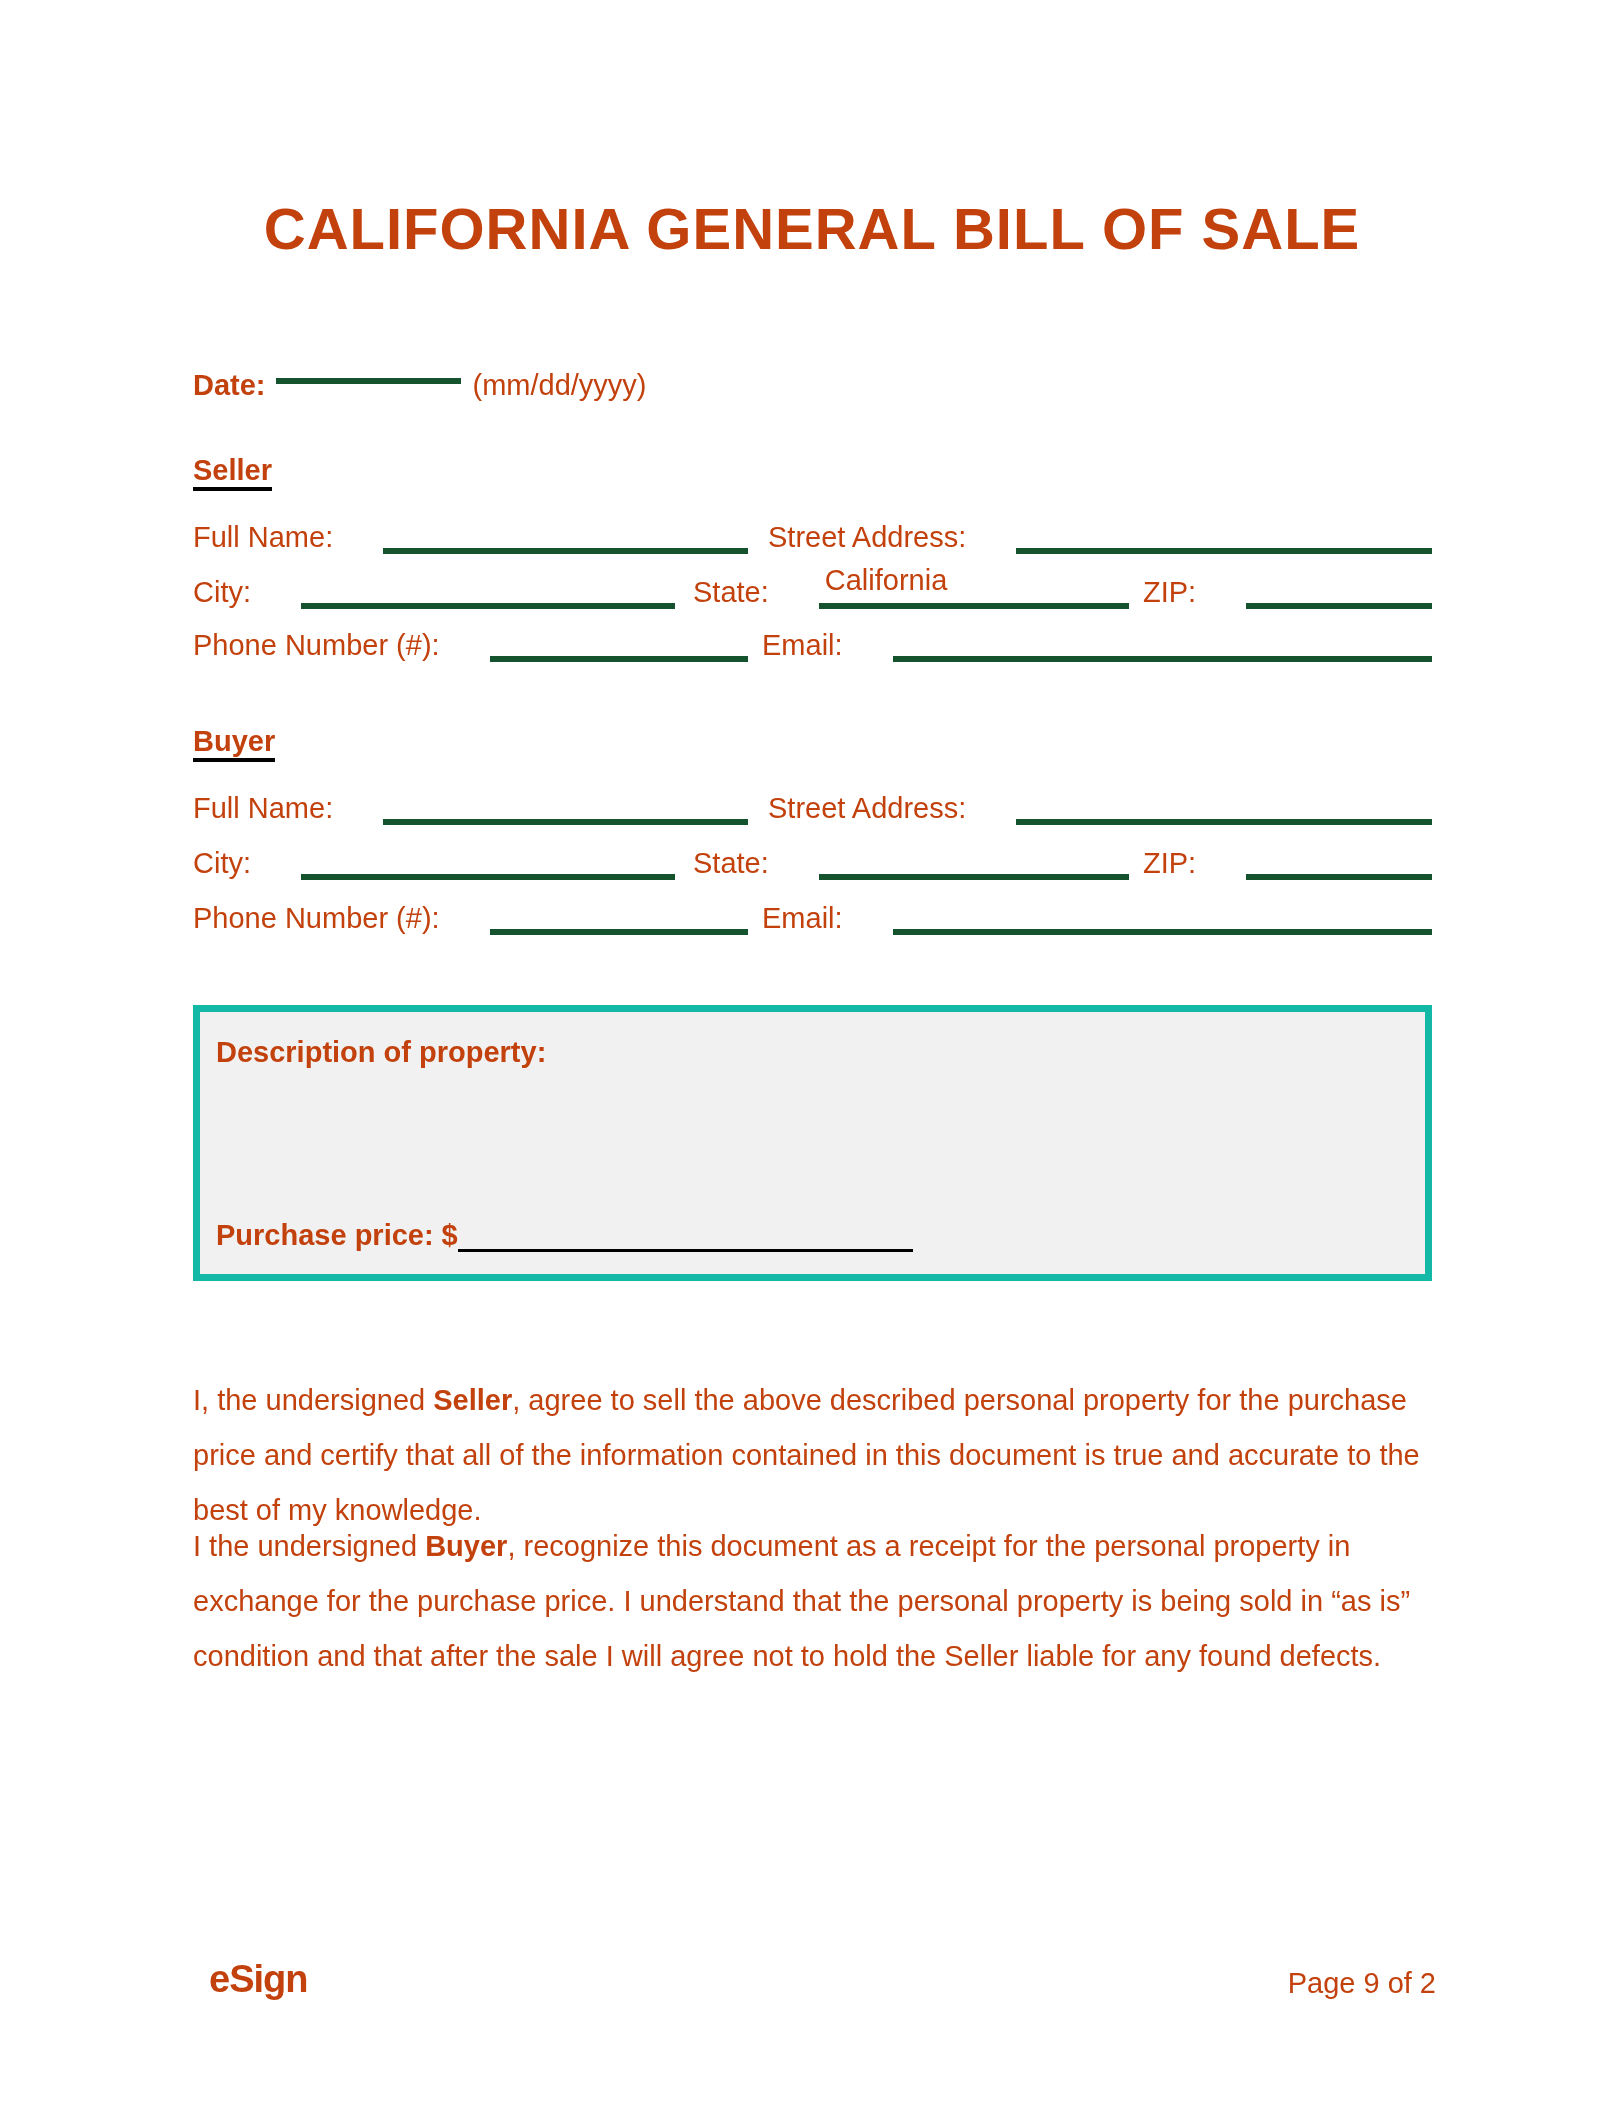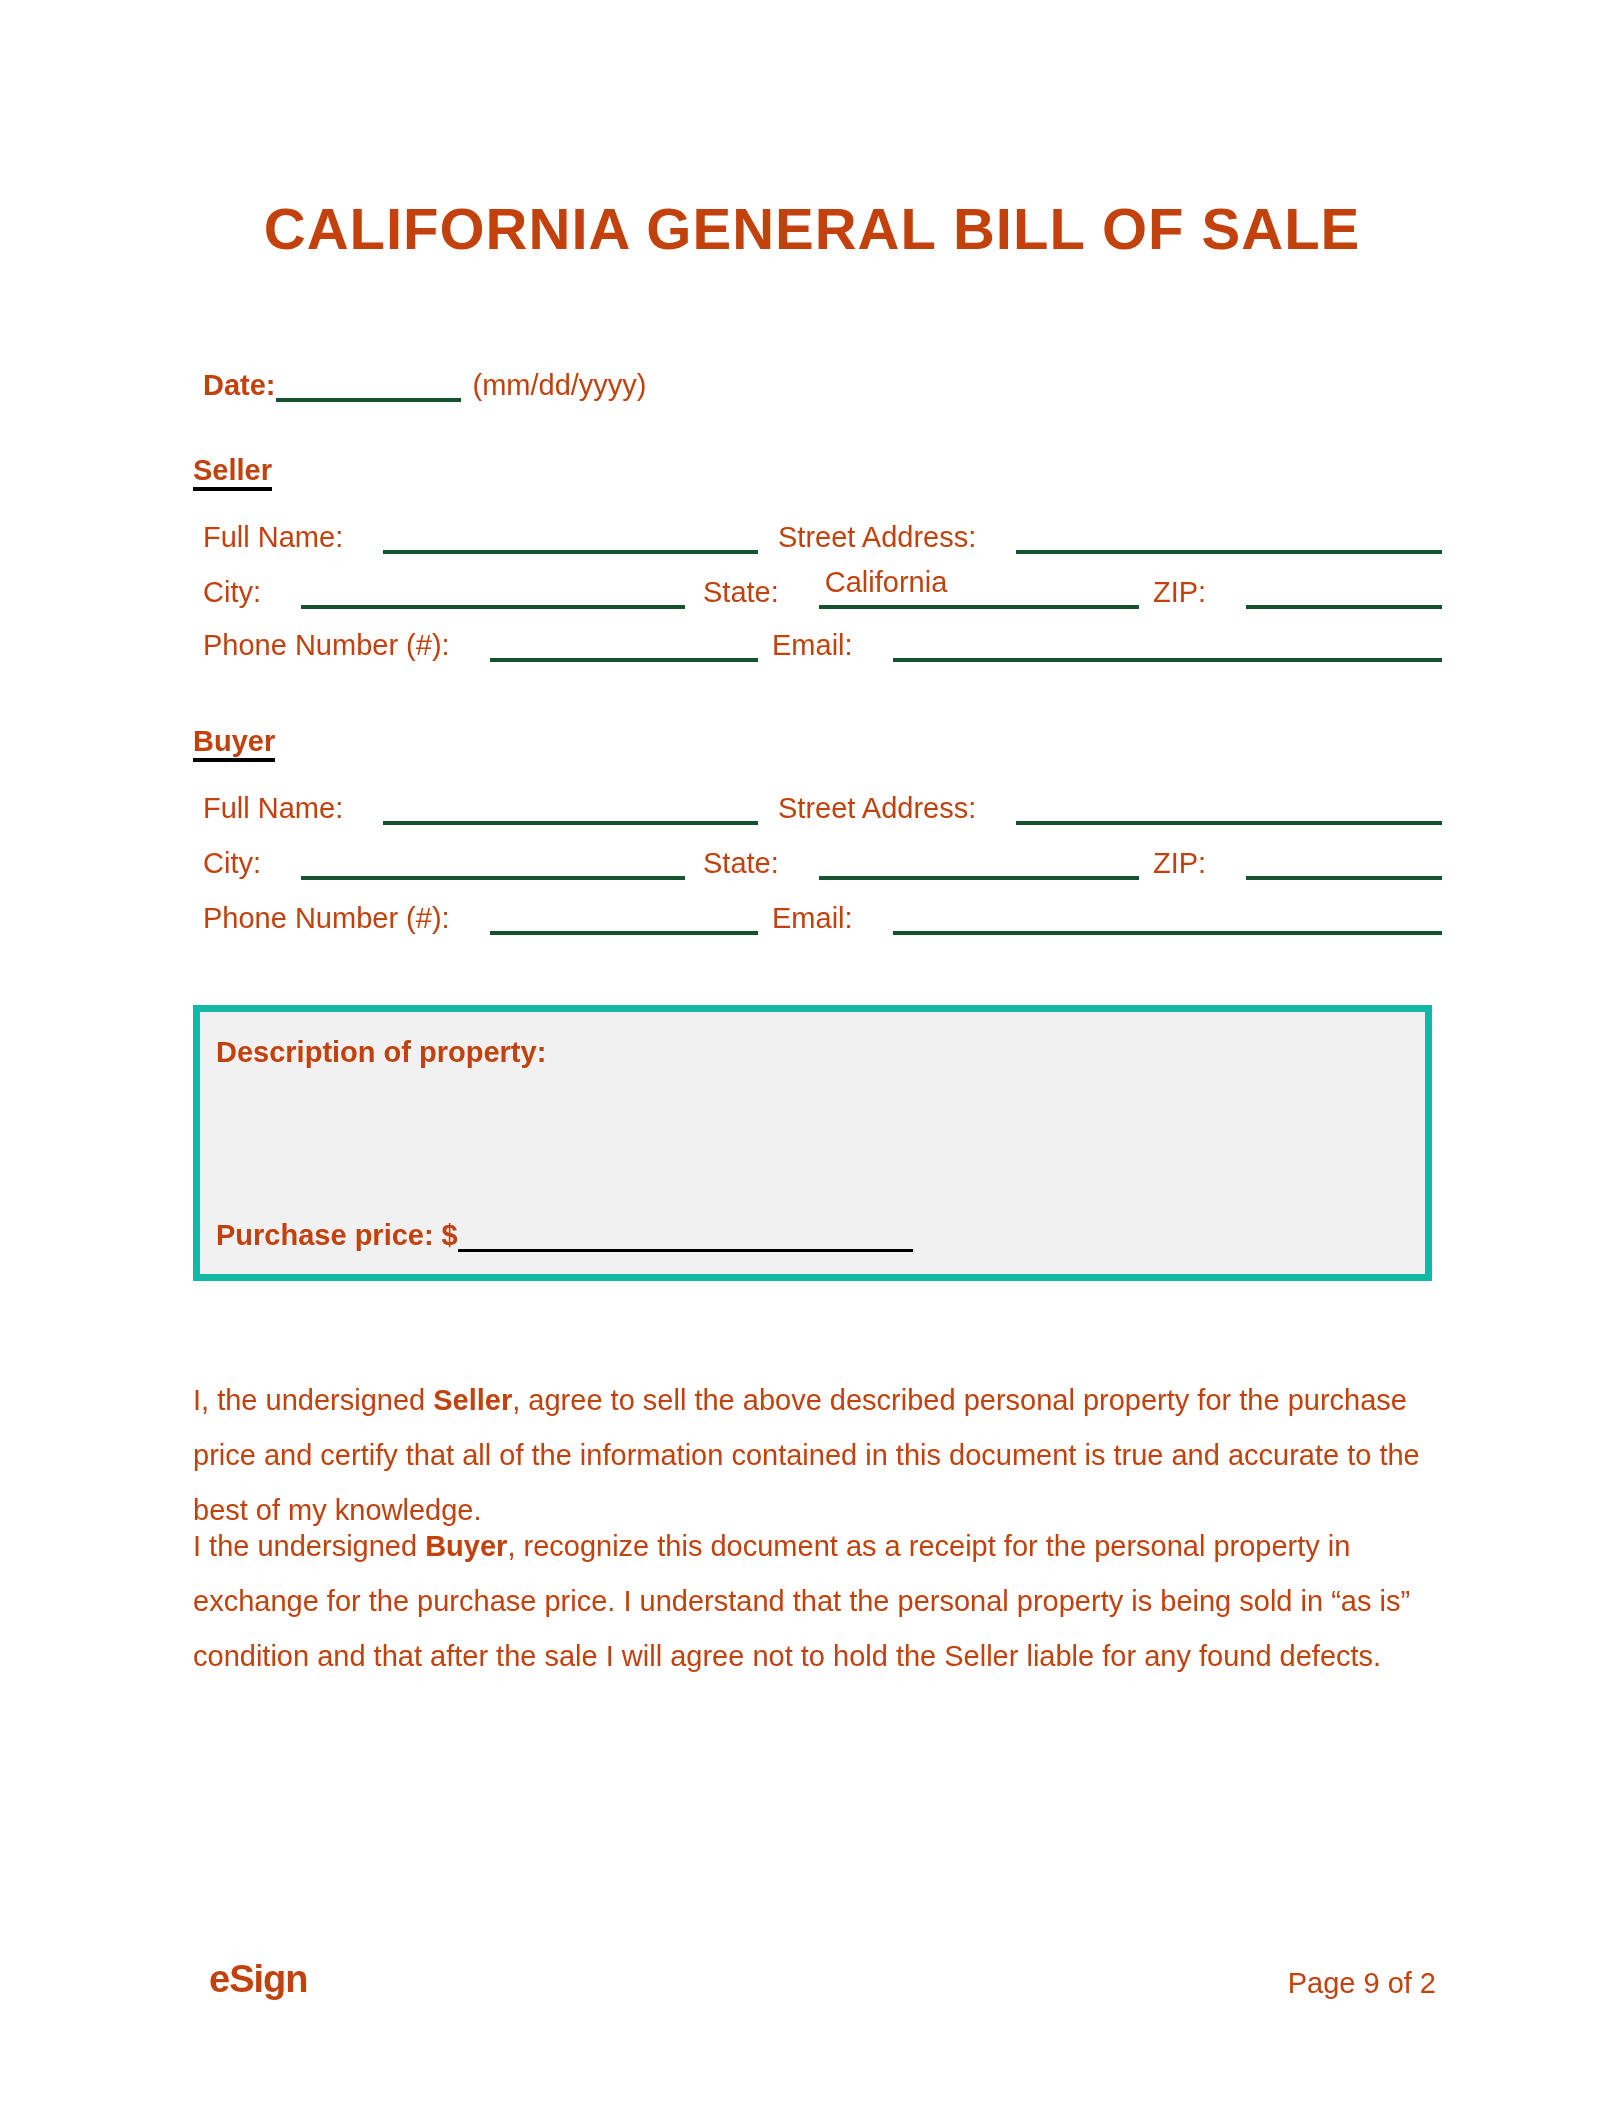--- a/index.html
+++ b/index.html
@@ -12,30 +12,30 @@
     font-size:29px;
     overflow:hidden;
   }
   .title{
     position:absolute;left:0;top:200px;width:100%;
     margin:0;text-align:center;
     font-size:58px;font-weight:bold;letter-spacing:1px;
     line-height:1;
   }
   .row{
-    position:absolute;left:203px;width:1239px;
-    display:flex;align-items:flex-end;white-space:nowrap;
+    position:absolute;left:193px;width:1239px;
+    display:flex;white-space:nowrap;
   }
   .grp{display:flex;align-items:flex-end;min-width:0;gap:40px;}
   .lbl{flex:none;}
   .b{font-weight:bold;}
   .line{
     flex:1;height:9px;min-width:30px;
-    border-bottom:4px solid #14532d;
-    position:relative;
+    border-bottom:6px solid #14532d;
+    margin-left:10px;position:relative;
   }
   .date-line{flex:none;width:185px;margin-right:12px;}
   .g-a1{width:555px;}
   .g-b1{flex:1;margin-left:20px;}
   .g-a2{width:482px;}
   .g-b2{width:436px;margin-left:18px;}
   .g-c2{flex:1;margin-left:14px;}
   .g-a3{width:555px;}
   .g-b3{flex:1;margin-left:14px;}
   .prefill{

